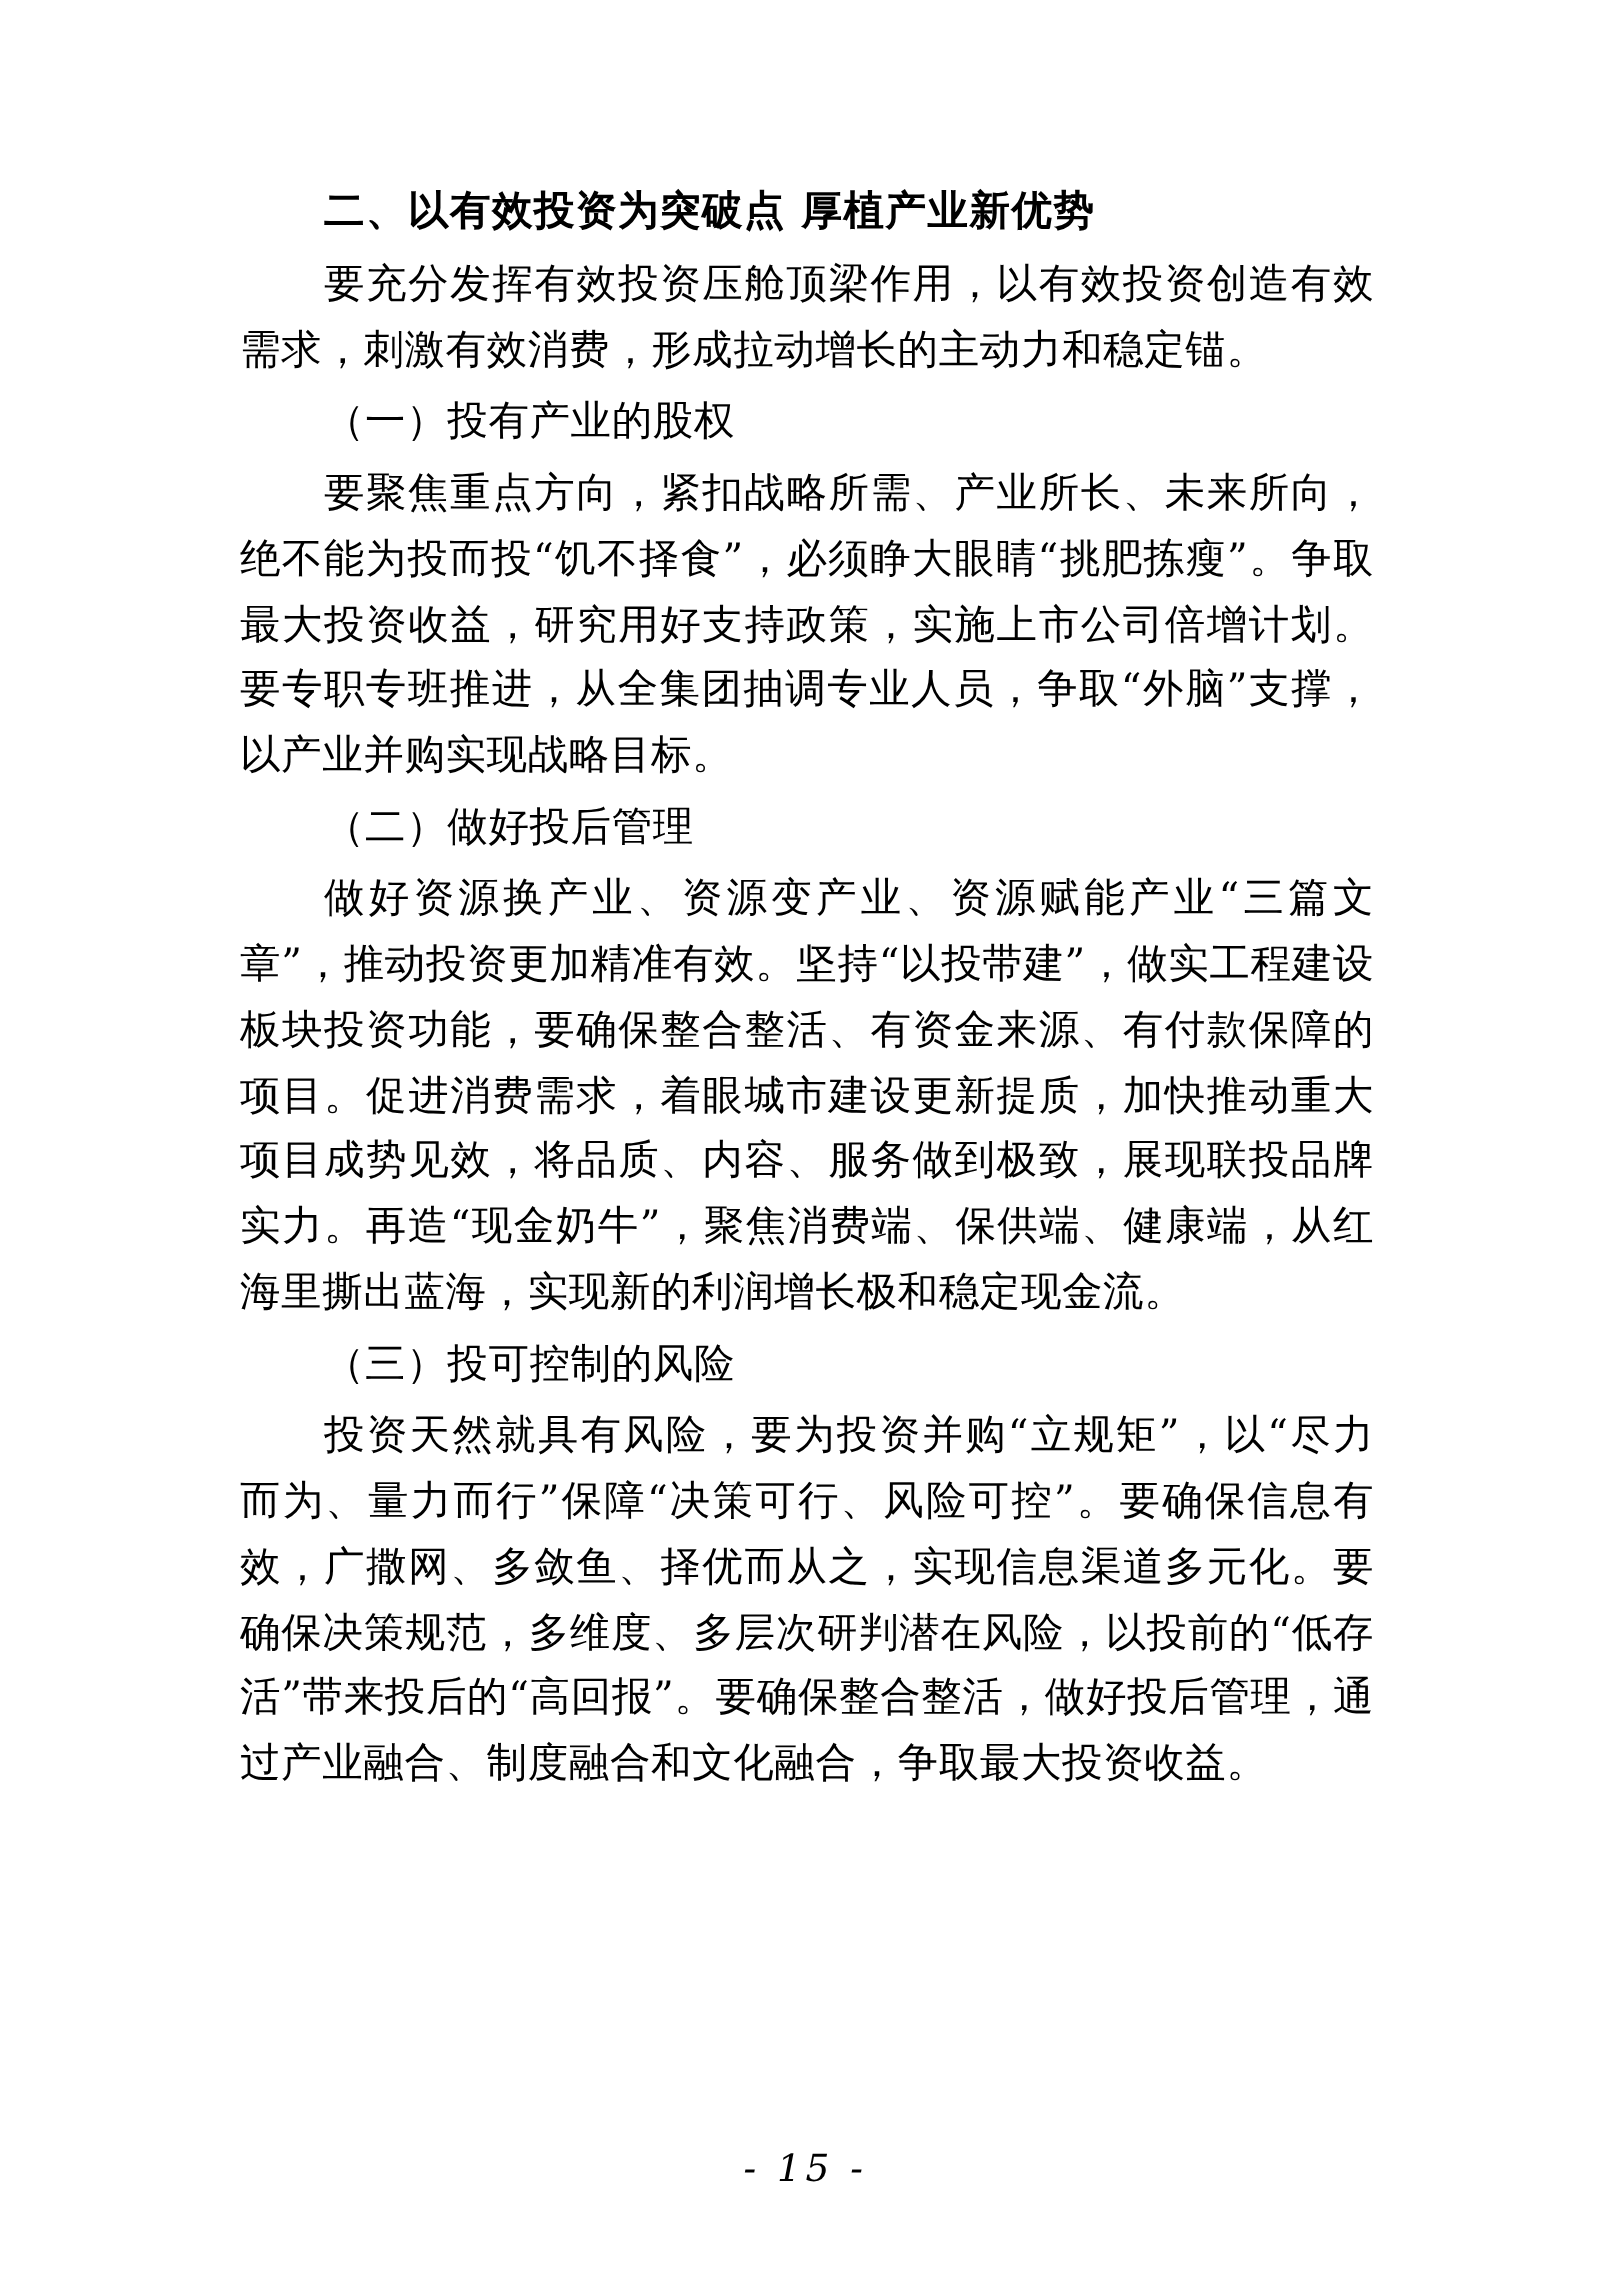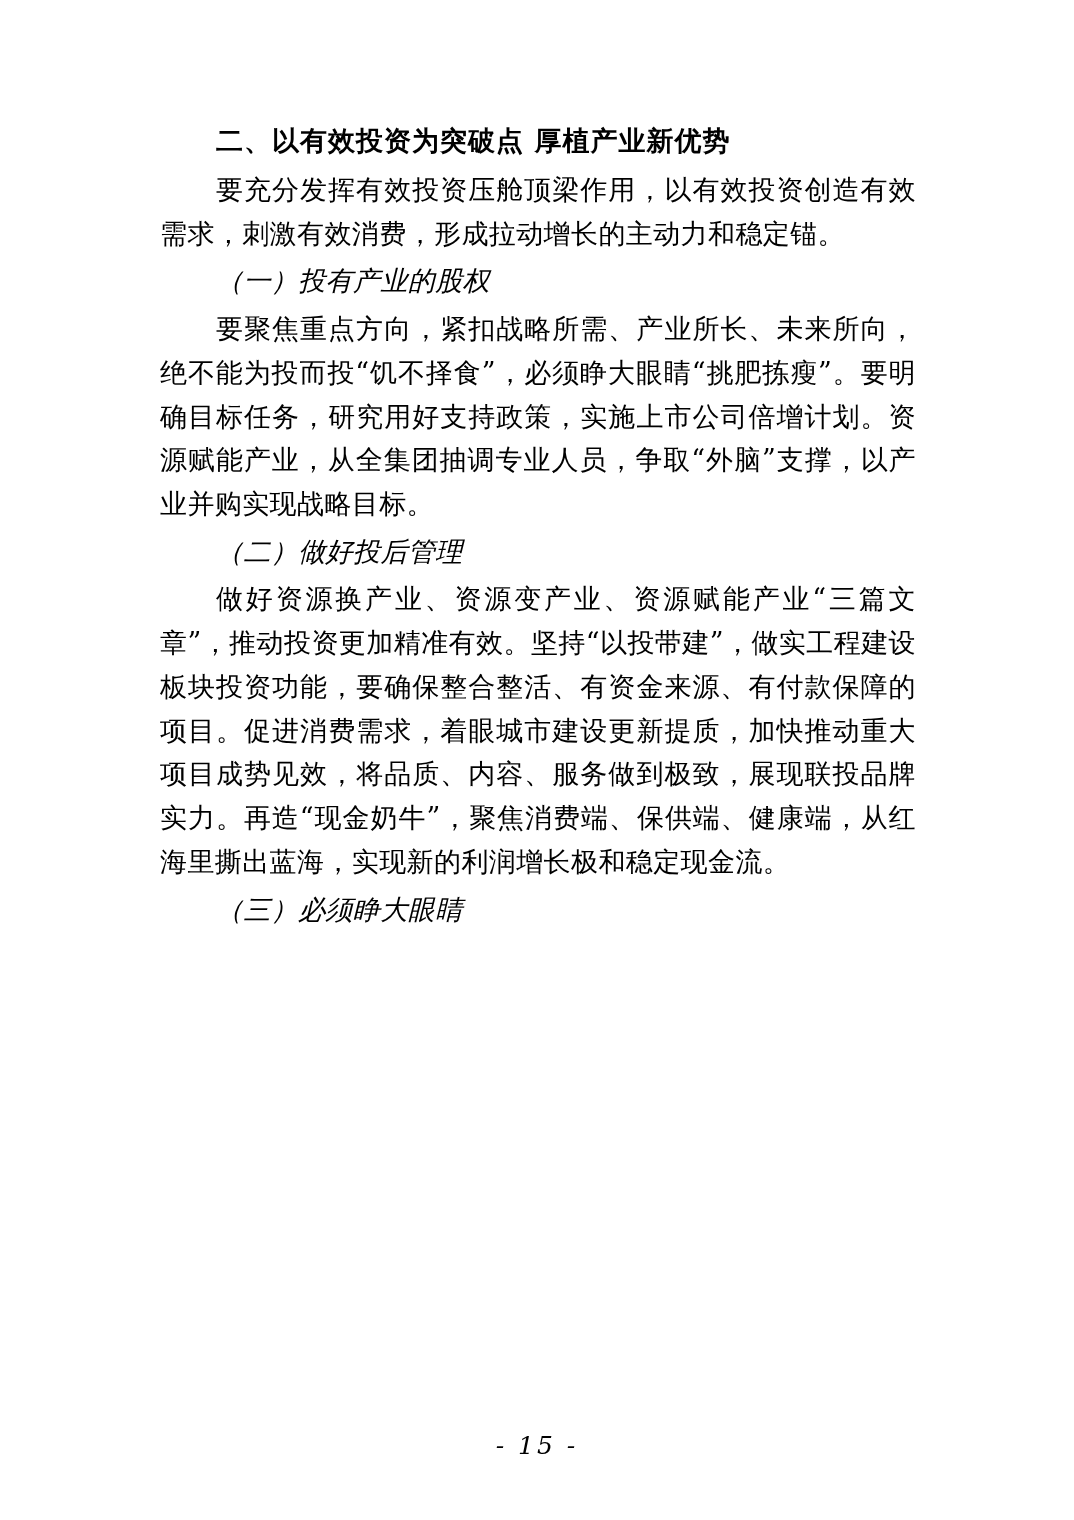--- a/index.html
+++ b/index.html
@@ -47,21 +47,20 @@
     text-align: justify;
     text-justify: inter-ideograph;
     letter-spacing: 0.4px;
   }
   p.subheading {
     font-size: 27px;
     line-height: 1.62;
     margin: 0 0 4px 0;
     text-indent: 56px;
     letter-spacing: 0.4px;
-    font-style: italic;
   }
   .page-number {
     position: absolute;
     left: 0;
     right: 0;
     bottom: 60px;
     text-align: center;
     font-size: 25px;
     letter-spacing: 3px;
     font-family: "DejaVu Serif", "Liberation Serif", serif;
@@ -73,26 +72,27 @@
 
 <div class="page">
   <div class="doc-body">
 
     <h2 class="section-heading">二、以有效投资为突破点 厚植产业新优势</h2>
 
     <p class="para">要充分发挥有效投资压舱顶梁作用，以有效投资创造有效需求，刺激有效消费，形成拉动增长的主动力和稳定锚。</p>
 
     <p class="subheading">（一）投有产业的股权</p>
 
-    <p class="para">要聚焦重点方向，紧扣战略所需、产业所长、未来所向，绝不能为投而投“饥不择食”，必须睁大眼睛“挑肥拣瘦”。要明确目标任务，研究用好支持政策，实施上市公司倍增计划。资源赋能产业，从全集团抽调专业人员，争取“外脑”支撑，以产业并购实现战略目标。</p>
+    <p class="para">要聚焦重点方向，紧扣战略所需、产业所长、未来所向，绝不能为投而投“饥不择食”，必须睁大眼睛“挑肥拣瘦”。争取最大投资收益，研究用好支持政策，实施上市公司倍增计划。要专职专班推进，从全集团抽调专业人员，争取“外脑”支撑，以产业并购实现战略目标。</p>
 
     <p class="subheading">（二）做好投后管理</p>
 
     <p class="para">做好资源换产业、资源变产业、资源赋能产业“三篇文章”，推动投资更加精准有效。坚持“以投带建”，做实工程建设板块投资功能，要确保整合整活、有资金来源、有付款保障的项目。促进消费需求，着眼城市建设更新提质，加快推动重大项目成势见效，将品质、内容、服务做到极致，展现联投品牌实力。再造“现金奶牛”，聚焦消费端、保供端、健康端，从红海里撕出蓝海，实现新的利润增长极和稳定现金流。</p>
 
-    <p class="subheading">（三）必须睁大眼睛</p>
+    <p class="subheading">（三）投可控制的风险</p>
 
+    <p class="para">投资天然就具有风险，要为投资并购“立规矩”，以“尽力而为、量力而行”保障“决策可行、风险可控”。要确保信息有效，广撒网、多敛鱼、择优而从之，实现信息渠道多元化。要确保决策规范，多维度、多层次研判潜在风险，以投前的“低存活”带来投后的“高回报”。要确保整合整活，做好投后管理，通过产业融合、制度融合和文化融合，争取最大投资收益。</p>
 
 
   </div>
 
   <div class="page-number">- 15 -</div>
 </div>
 
 </body></html>

